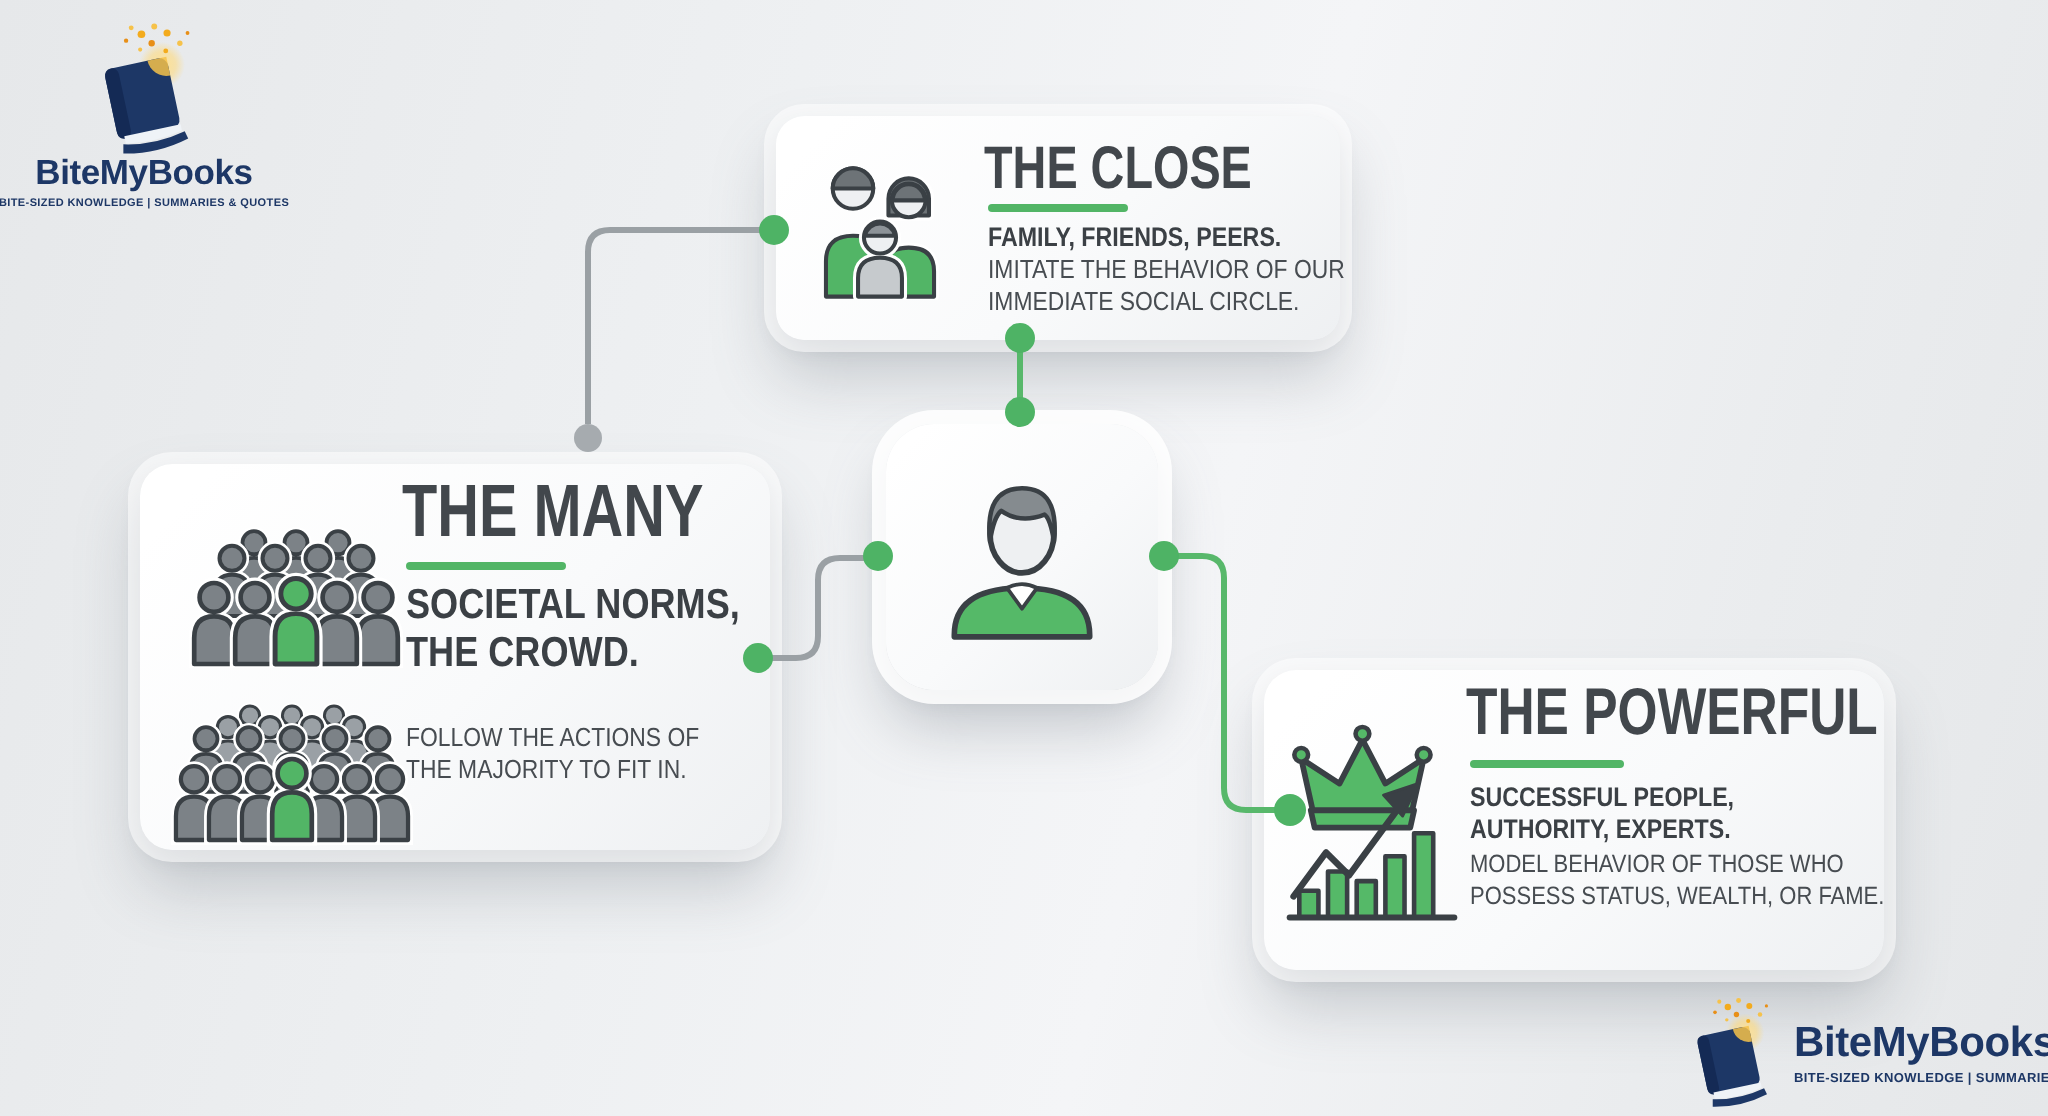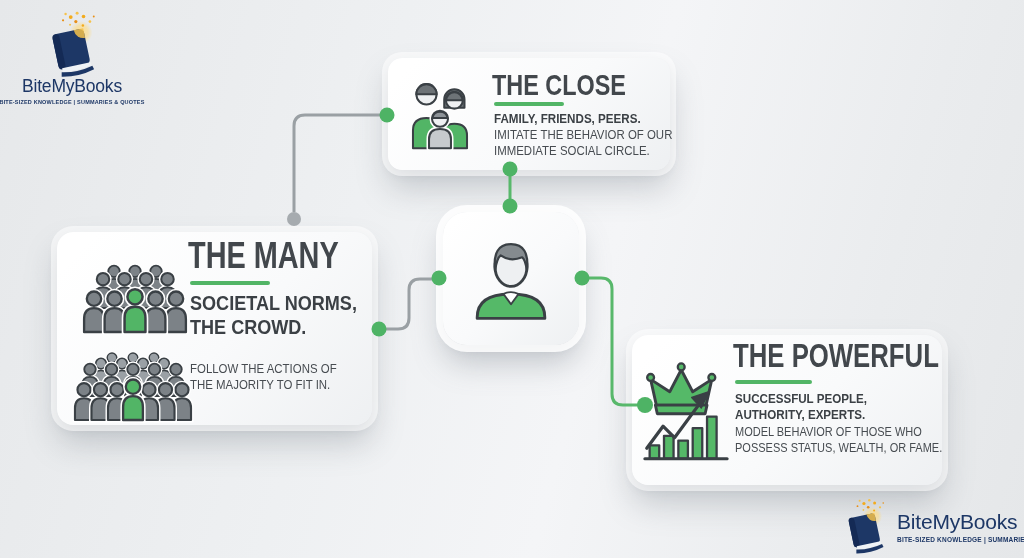--- a/index.html
+++ b/index.html
@@ -10,21 +10,21 @@
   }
   .card{
     position:absolute;
     background:linear-gradient(135deg,#ffffff 8%,#f9fafb 55%,#eef0f2 100%);
     border-radius:16px;
     box-shadow:0 0 0 6px rgba(255,255,255,.55),
                0 18px 32px rgba(105,115,125,.32),
                0 4px 10px rgba(105,115,125,.16);
   }
   .card-close{left:388px;top:58px;width:282px;height:112px;border-radius:14px;}
-  .card-many{left:57px;top:232px;width:315px;height:193px;}
+  .card-many{left:70px;top:232px;width:315px;height:193px;}
   .card-powerful{left:632px;top:335px;width:310px;height:150px;}
   .card-center{left:443px;top:212px;width:136px;height:133px;border-radius:24px;
     box-shadow:0 0 0 7px rgba(255,255,255,.85),
                0 18px 30px rgba(105,115,125,.35),
                0 4px 10px rgba(105,115,125,.18);}
   .abs{position:absolute;}
   .title{
     position:absolute;white-space:nowrap;font-weight:700;color:#42474c;
     transform:scaleX(.78);transform-origin:0 0;line-height:1.05;letter-spacing:0;
   }
@@ -55,21 +55,21 @@
   
   .fw{fill:none;stroke:#ffffff;stroke-width:6;}
   .fg{fill:#7c8287;stroke:#3a4045;stroke-width:2.6;stroke-linejoin:round;}
   .fgr{fill:#52b566;stroke:#3a4045;stroke-width:2.6;stroke-linejoin:round;}
   .fgl{fill:#9aa0a5;stroke:#3a4045;stroke-width:2.4;stroke-linejoin:round;}
   
   .logo-tl{position:absolute;left:8px;top:8px;width:128px;z-index:4;
     display:flex;flex-direction:column;align-items:center;}
   .logo-br{position:absolute;left:838px;top:496px;z-index:4;
     display:flex;flex-direction:row;align-items:center;gap:5px;}
-  .brand-name{font-weight:400;color:#1d3766;letter-spacing:-.2px;}
+  .brand-name{font-weight:700;color:#1d3766;letter-spacing:-.2px;}
   .brand-tag{font-weight:700;color:#1d3766;white-space:nowrap;letter-spacing:.2px;}
   .logo-tl .brand-name{font-size:17.5px;margin-top:-4px;}
   .logo-tl .brand-tag{font-size:5.5px;margin-top:2px;}
   .logo-br .brand-name{font-size:21px;}
   .logo-br .brand-tag{font-size:6.5px;margin-top:2px;}
 </style>
 </head>
 <body>
 
 <div id="stage">

